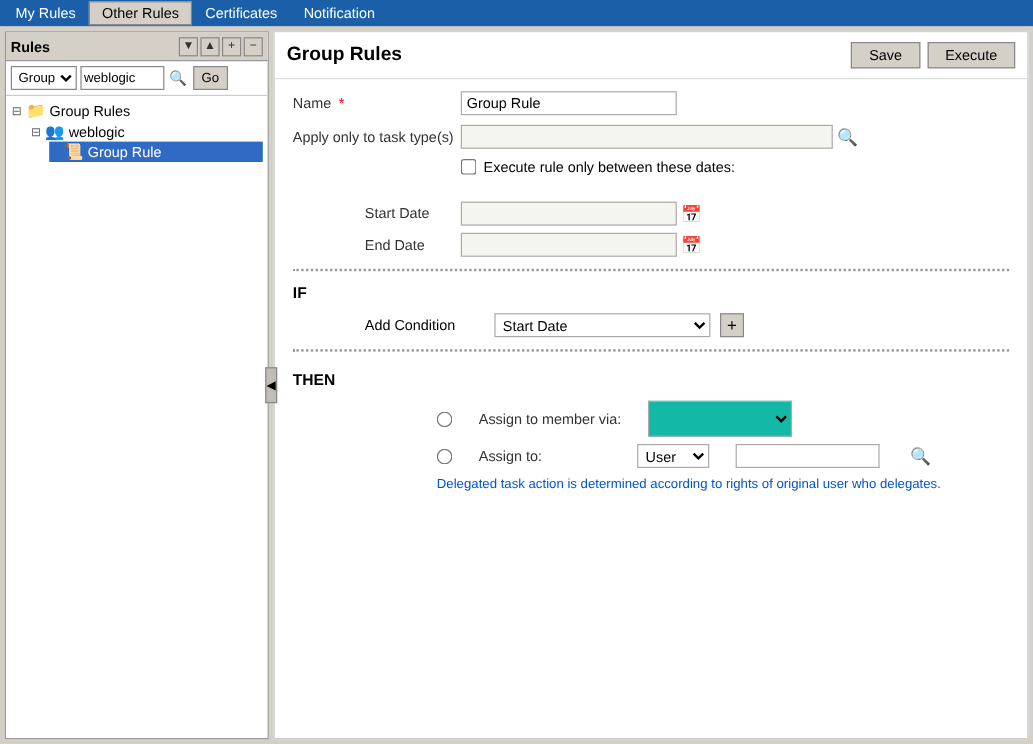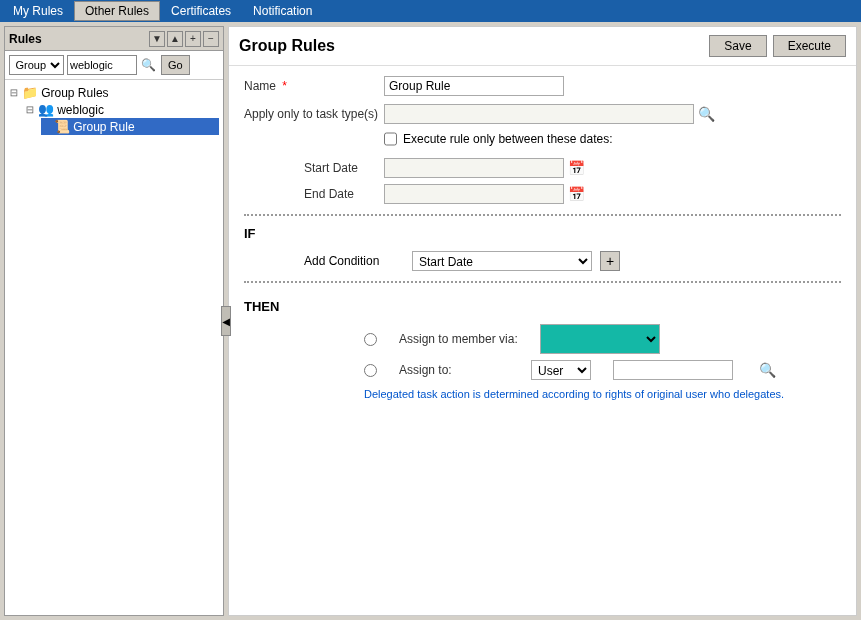--- a/index.html
+++ b/index.html
@@ -242,21 +242,21 @@
     .search-icon-btn {
       margin-left: 4px;
       font-size: 14px;
       cursor: pointer;
       color: #333;
     }
 
     .checkbox-row {
       display: flex;
       gap: 6px;
-      margin-bottom: 12px;
+      margin-bottom: 22px;
       padding-left: 140px;
     }
 
     .date-row {
       display: flex;
       align-items: center;
       margin-bottom: 6px;
       padding-left: 60px;
     }
     .date-label {

